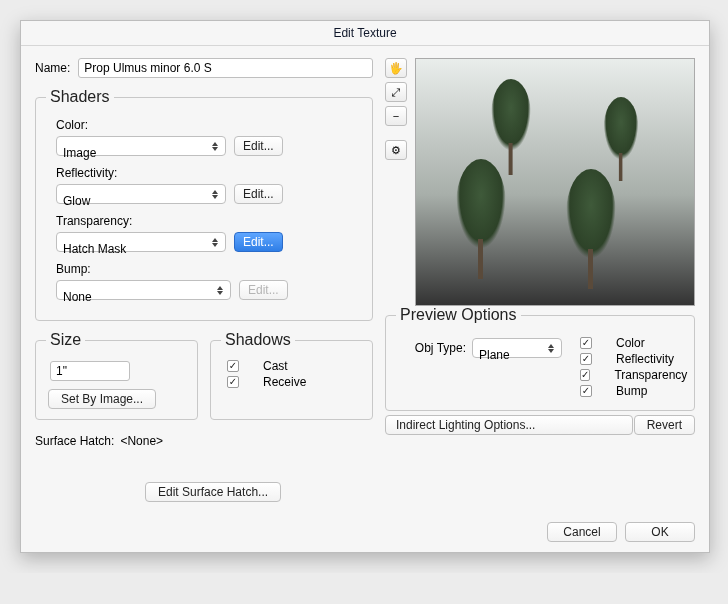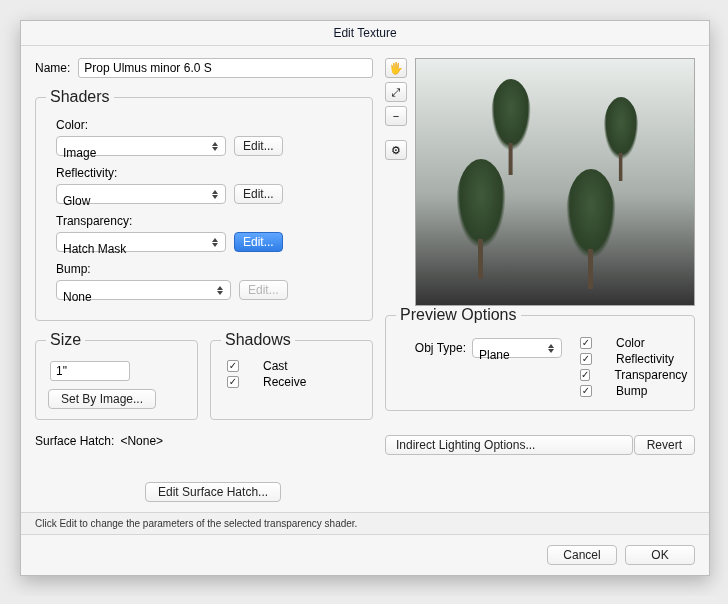--- a/index.html
+++ b/index.html
@@ -41,21 +41,21 @@
 .preview-img { flex: 1; height: 248px; border: 1px solid #aaa; background: linear-gradient(#e9edeb 0%, #a8afaa 55%, #333 100%); position: relative; overflow: hidden; }
 .tree { position: absolute; width: 70px; height: 120px; }
 .tree .foliage { position: absolute; top: 0; left: 10px; width: 50px; height: 90px; background: radial-gradient(ellipse at 50% 40%, #3f5a3a 0%, #2d4228 60%, transparent 70%); border-radius: 50% 50% 40% 40%; }
 .tree .trunk { position: absolute; bottom: 0; left: 32px; width: 5px; height: 40px; background: #5a4a3a; }
 .preview-opts { }
 .po-row { display: flex; align-items: center; gap: 6px; margin: 6px 0 6px 12px; }
 .po-row label { width: 58px; text-align: right; }
 .po-cols { display: flex; gap: 12px; }
 .po-left { flex: 1; }
 .po-right { width: 110px; padding-top: 2px; }
-.bottom-row { display: flex; gap: 1px; margin-top: 24px; align-items: flex-end; }
+.bottom-row { display: flex; gap: 1px; margin-top: 4px; align-items: flex-end; }
 .bottom-row .btn:first-child { flex: 1; text-align: left; justify-content: flex-start; padding-left: 10px; }
 </style>
 </head>
 <body>
 
 <div class="window">
   <div class="titlebar">Edit Texture</div>
 
   <div class="content">
 
@@ -207,19 +207,18 @@
         </div>
       </fieldset>
 
       <div class="bottom-row">
         <button class="btn">Indirect Lighting Options...</button>
         <button class="btn">Revert</button>
       </div>
     </div>
   </div>
 
-  <div class="hint-bar">Click Edit to change the parameters of the selected transparency shader.</div>
 
   <div class="footer">
     <button class="btn" style="min-width:70px">Cancel</button>
     <button class="btn" style="min-width:70px">OK</button>
   </div>
 </div>
 
 </body></html>

